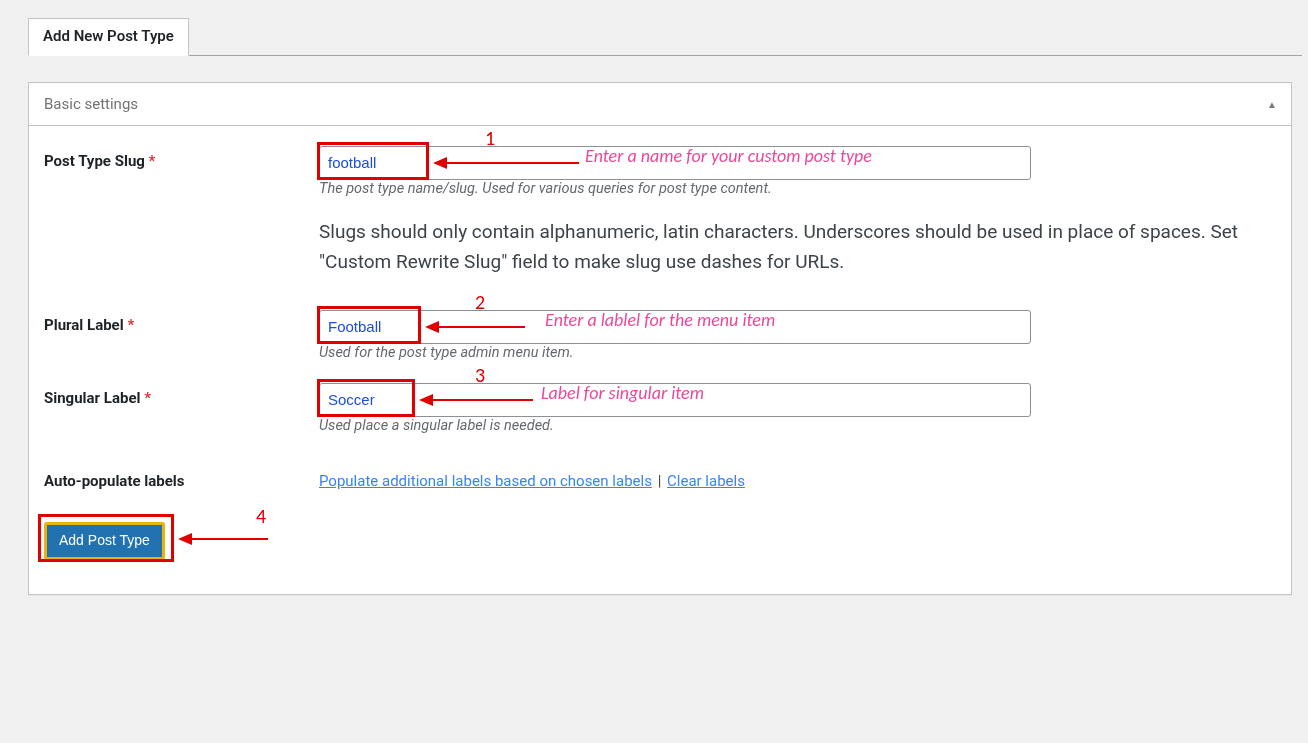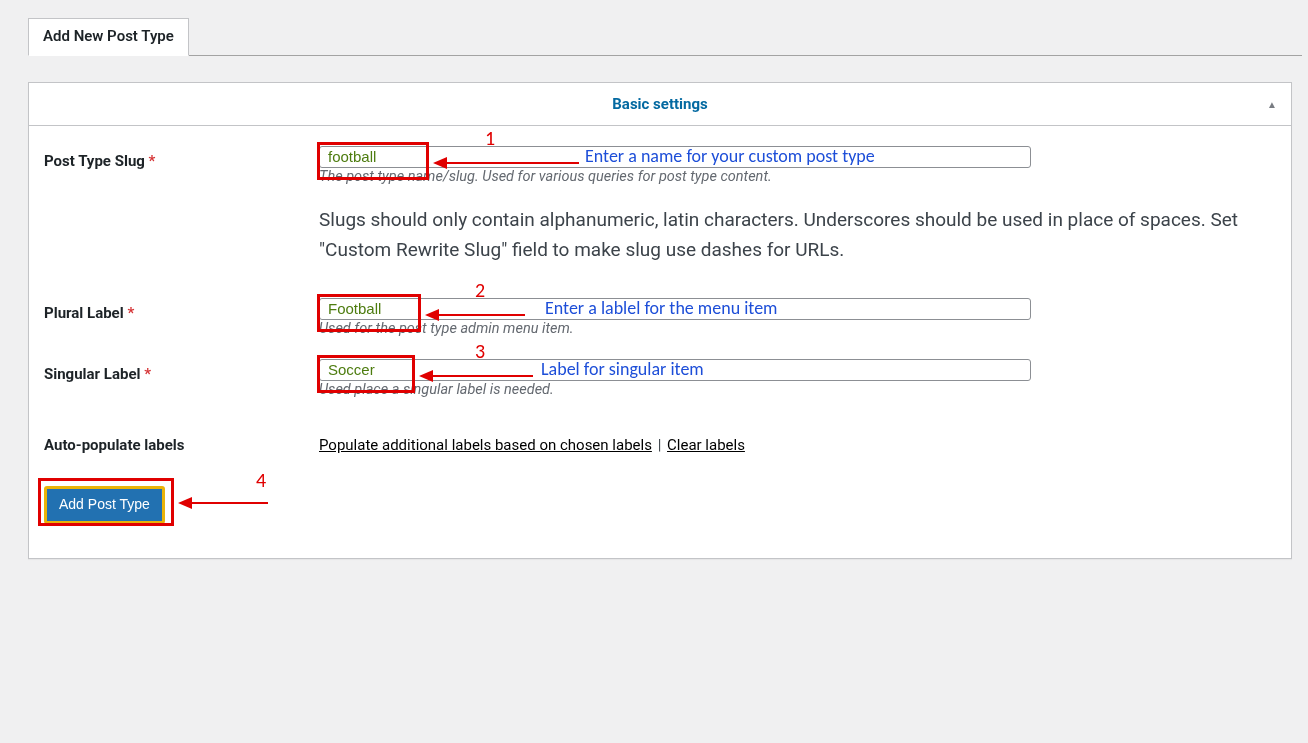--- a/index.html
+++ b/index.html
@@ -33,23 +33,22 @@
   margin: 0 10px 20px 22px;
   position: relative;
 }
 .panel-header {
   border-bottom: 1px solid #c3c4c7;
   padding: 12px 15px;
   position: relative;
 }
 .panel-header h2 {
   font-size: 15px;
-  font-weight: 700;
-  color: #0369a1;
-  text-align: center;
+  font-weight: 400;
+  color: #737373;
 }
 .toggle-indicator {
   position: absolute;
   right: 14px;
   top: 50%;
   transform: translateY(-50%);
   color: #787c82;
   font-size: 10px;
 }
 .panel-body { padding: 20px 15px 10px; position: relative; }
@@ -62,66 +61,67 @@
   font-size: 15px;
   color: #1d2327;
   padding-top: 6px;
 }
 .req { color: #d63638; }
 .row-body { flex: 1; position: relative; }
 input.text {
   width: 712px;
   max-width: 100%;
   height: 22px;
-  padding: 4px 8px;
-  font-size: 15px;
-  color: #4d7c0f;
+  padding: 16px 8px;
+  font-size: 15px;
+  color: #1d4ed8;
   border: 1px solid #8c8f94;
   border-radius: 3px;
   background: #fff;
   line-height: 24px;
 }
 .desc {
   font-style: italic;
   color: #646970;
   font-size: 14.5px;
 }
 .note {
   color: #3c434a;
   font-size: 19px;
   margin-top: 20px;
   line-height: 1.6;
   max-width: 920px;
 }
-a.link { color: #000000; text-decoration: underline; }
+a.link { color: #3b82f6; text-decoration: underline; }
 .sep { color: #3c434a; padding: 0 2px; }
 .btn-row { margin: 8px 0 24px 0; }
 button.primary {
   background: #2271b1;
   border: 3px solid #eab308;
   color: #fff;
   font-size: 14px;
   padding: 6px 12px 7px;
   border-radius: 3px;
   cursor: pointer;
   line-height: 1.4;
 }
 
 .ann-box {
   position: absolute;
   border: 3px solid #e00000;
   pointer-events: none;
 }
 .ann-text {
   position: absolute;
-  color: #1d4ed8;
+  color: #ec4899;
   font-size: 18px;
   font-family: Calibri, Arial, sans-serif;
   white-space: nowrap;
   pointer-events: none;
+  font-style: italic;
 }
 .ann-num {
   position: absolute;
   color: #e00000;
   font-size: 20px;
   font-family: Calibri, Arial, sans-serif;
   pointer-events: none;
 }
 .ann-arrow { position: absolute; pointer-events: none; }
 </style>

